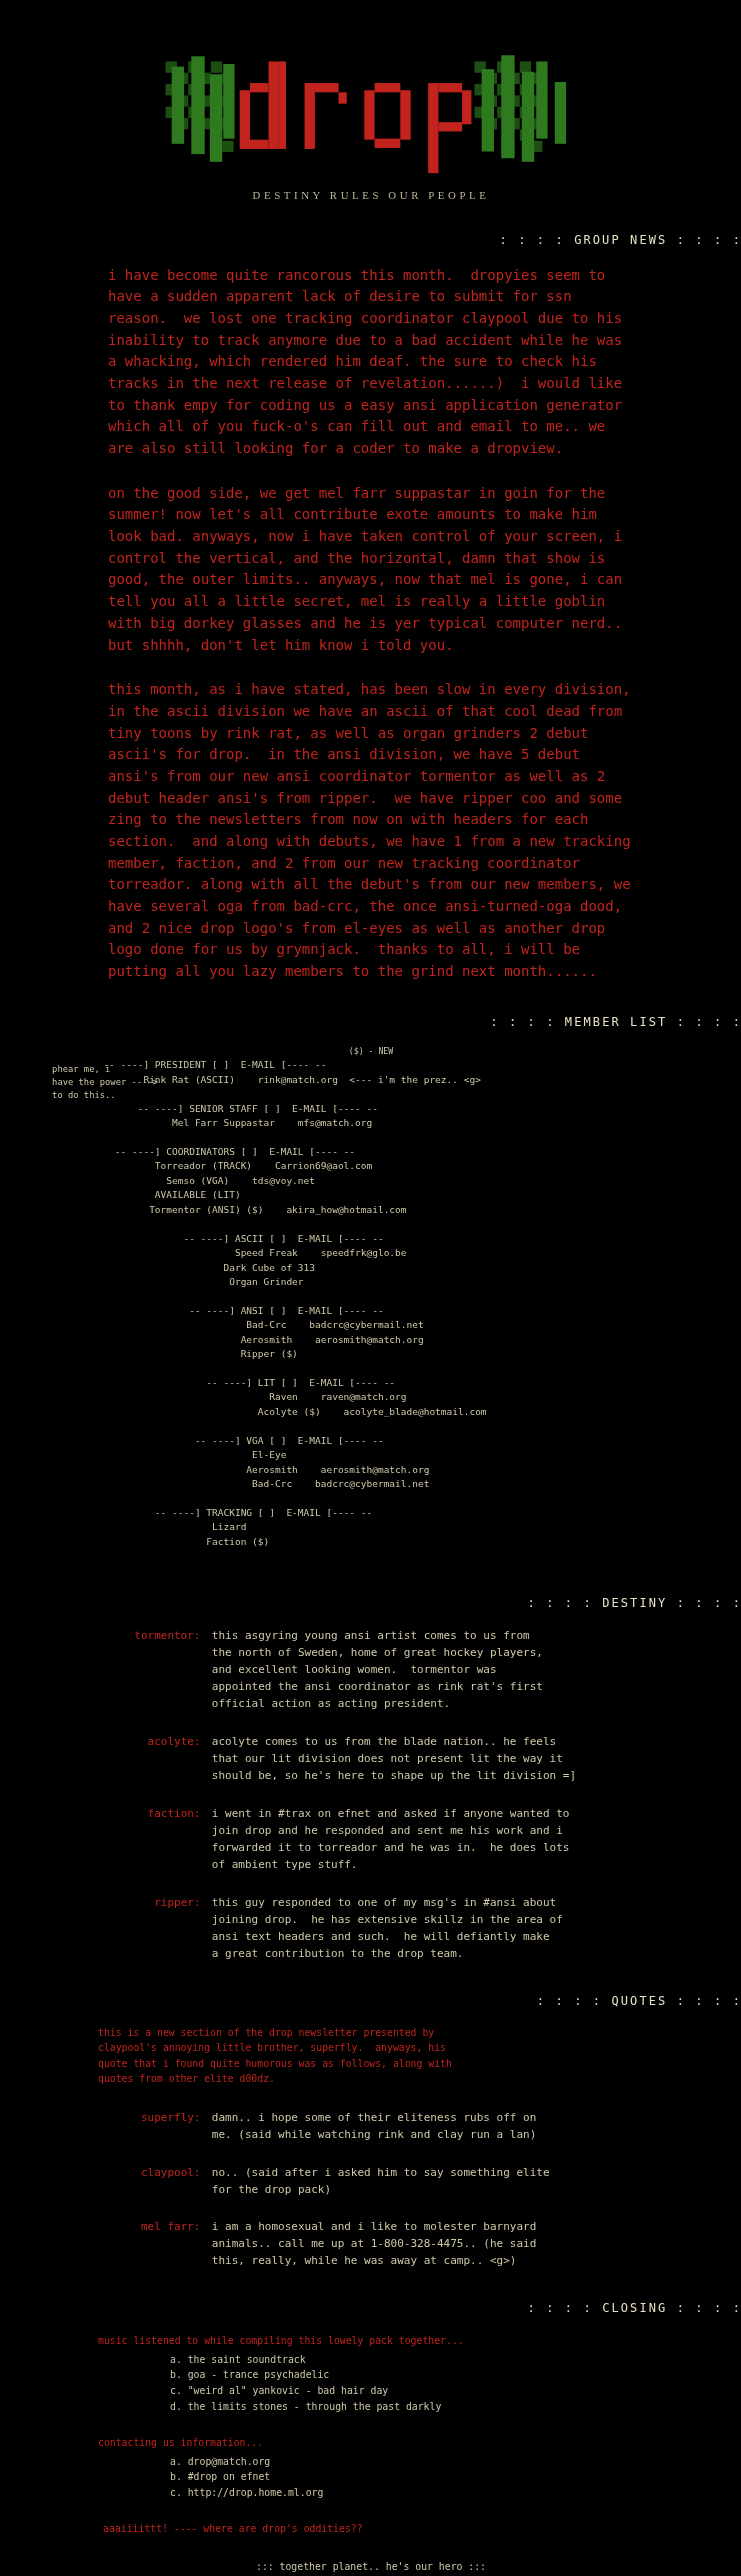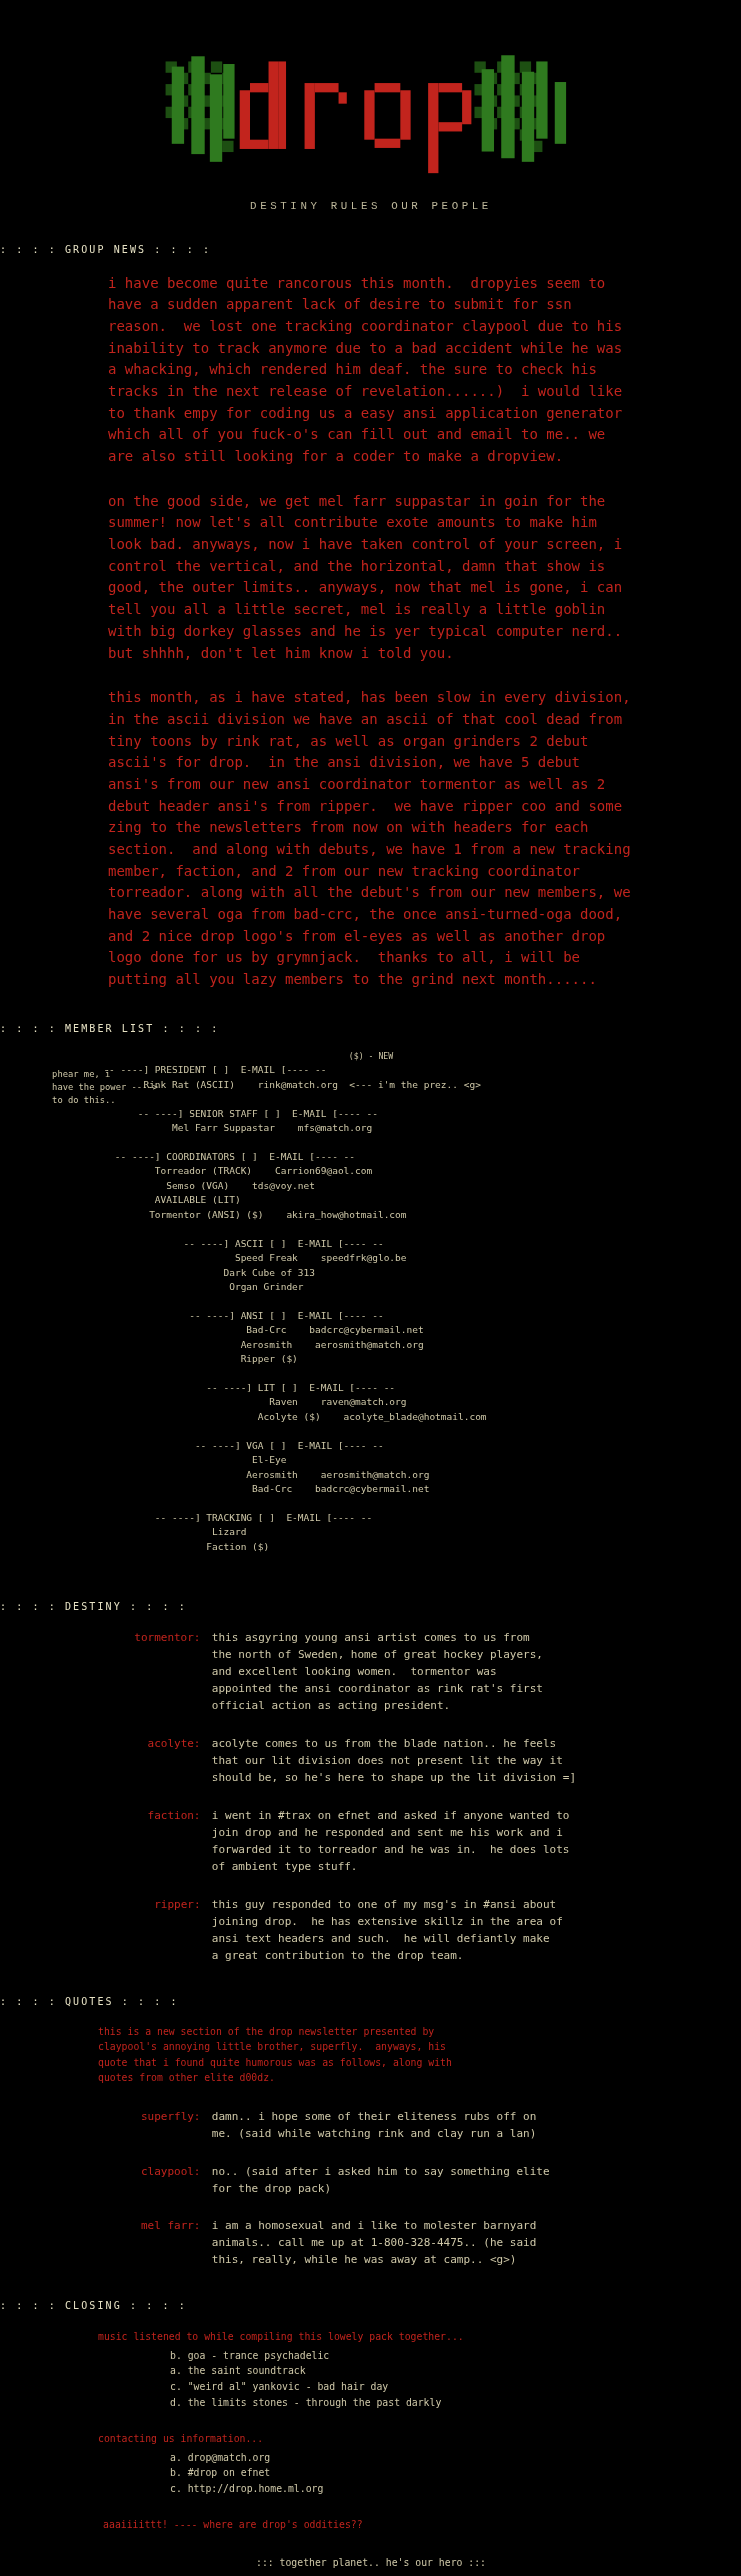--- a/index.html
+++ b/index.html
@@ -13,29 +13,29 @@
   
   .logo-wrap{padding-top:46px;display:flex;justify-content:center;}
   .logo{position:relative;width:515px;height:139px;}
   .logo svg{display:block;}
 
   .tagline{
     text-align:center;
     color:#bdb79a;
     letter-spacing:3.6px;
     font-size:10.8px;
-    margin-top:15px;
-    font-family:Liberation Mono, monospace;
+    margin-top:4px;
+    font-family:Liberation Serif, serif;
   }
 
   
   .sec-head{
-    text-align:left;
+    text-align:right;
     color:#e7e2c4;
-    font-size:10px;
+    font-size:12px;
     letter-spacing:2.1px;
     margin:32px 0 17.5px 0;
     white-space:pre;
   }
 
   
   .block{
     width:526px;
     margin:0 auto 23px auto;
     font-size:14px;
@@ -247,22 +247,22 @@
 animals.. call me up at 1-800-328-4475.. (he said
 this, really, while he was away at camp.. &lt;g&gt;)</div>
       </div>
     </div>
 
   <div class="sec-head">: : : : CLOSING : : : :</div>
 
   <div class="close-block">
     <div class="hdr">music listened to while compiling this lowely pack together...</div>
     <ol id="music-list">
+        <li>a. the saint soundtrack</li>
         <li>b. goa - trance psychadelic</li>
-        <li>a. the saint soundtrack</li>
         <li>c. "weird al" yankovic - bad hair day</li>
         <li>d. the limits stones - through the past darkly</li>
       </ol>
   </div>
 
   <div class="close-block">
     <div class="hdr">contacting us information...</div>
     <ol id="contact-list">
         <li>a. drop@match.org</li>
         <li>b. #drop on efnet</li>

